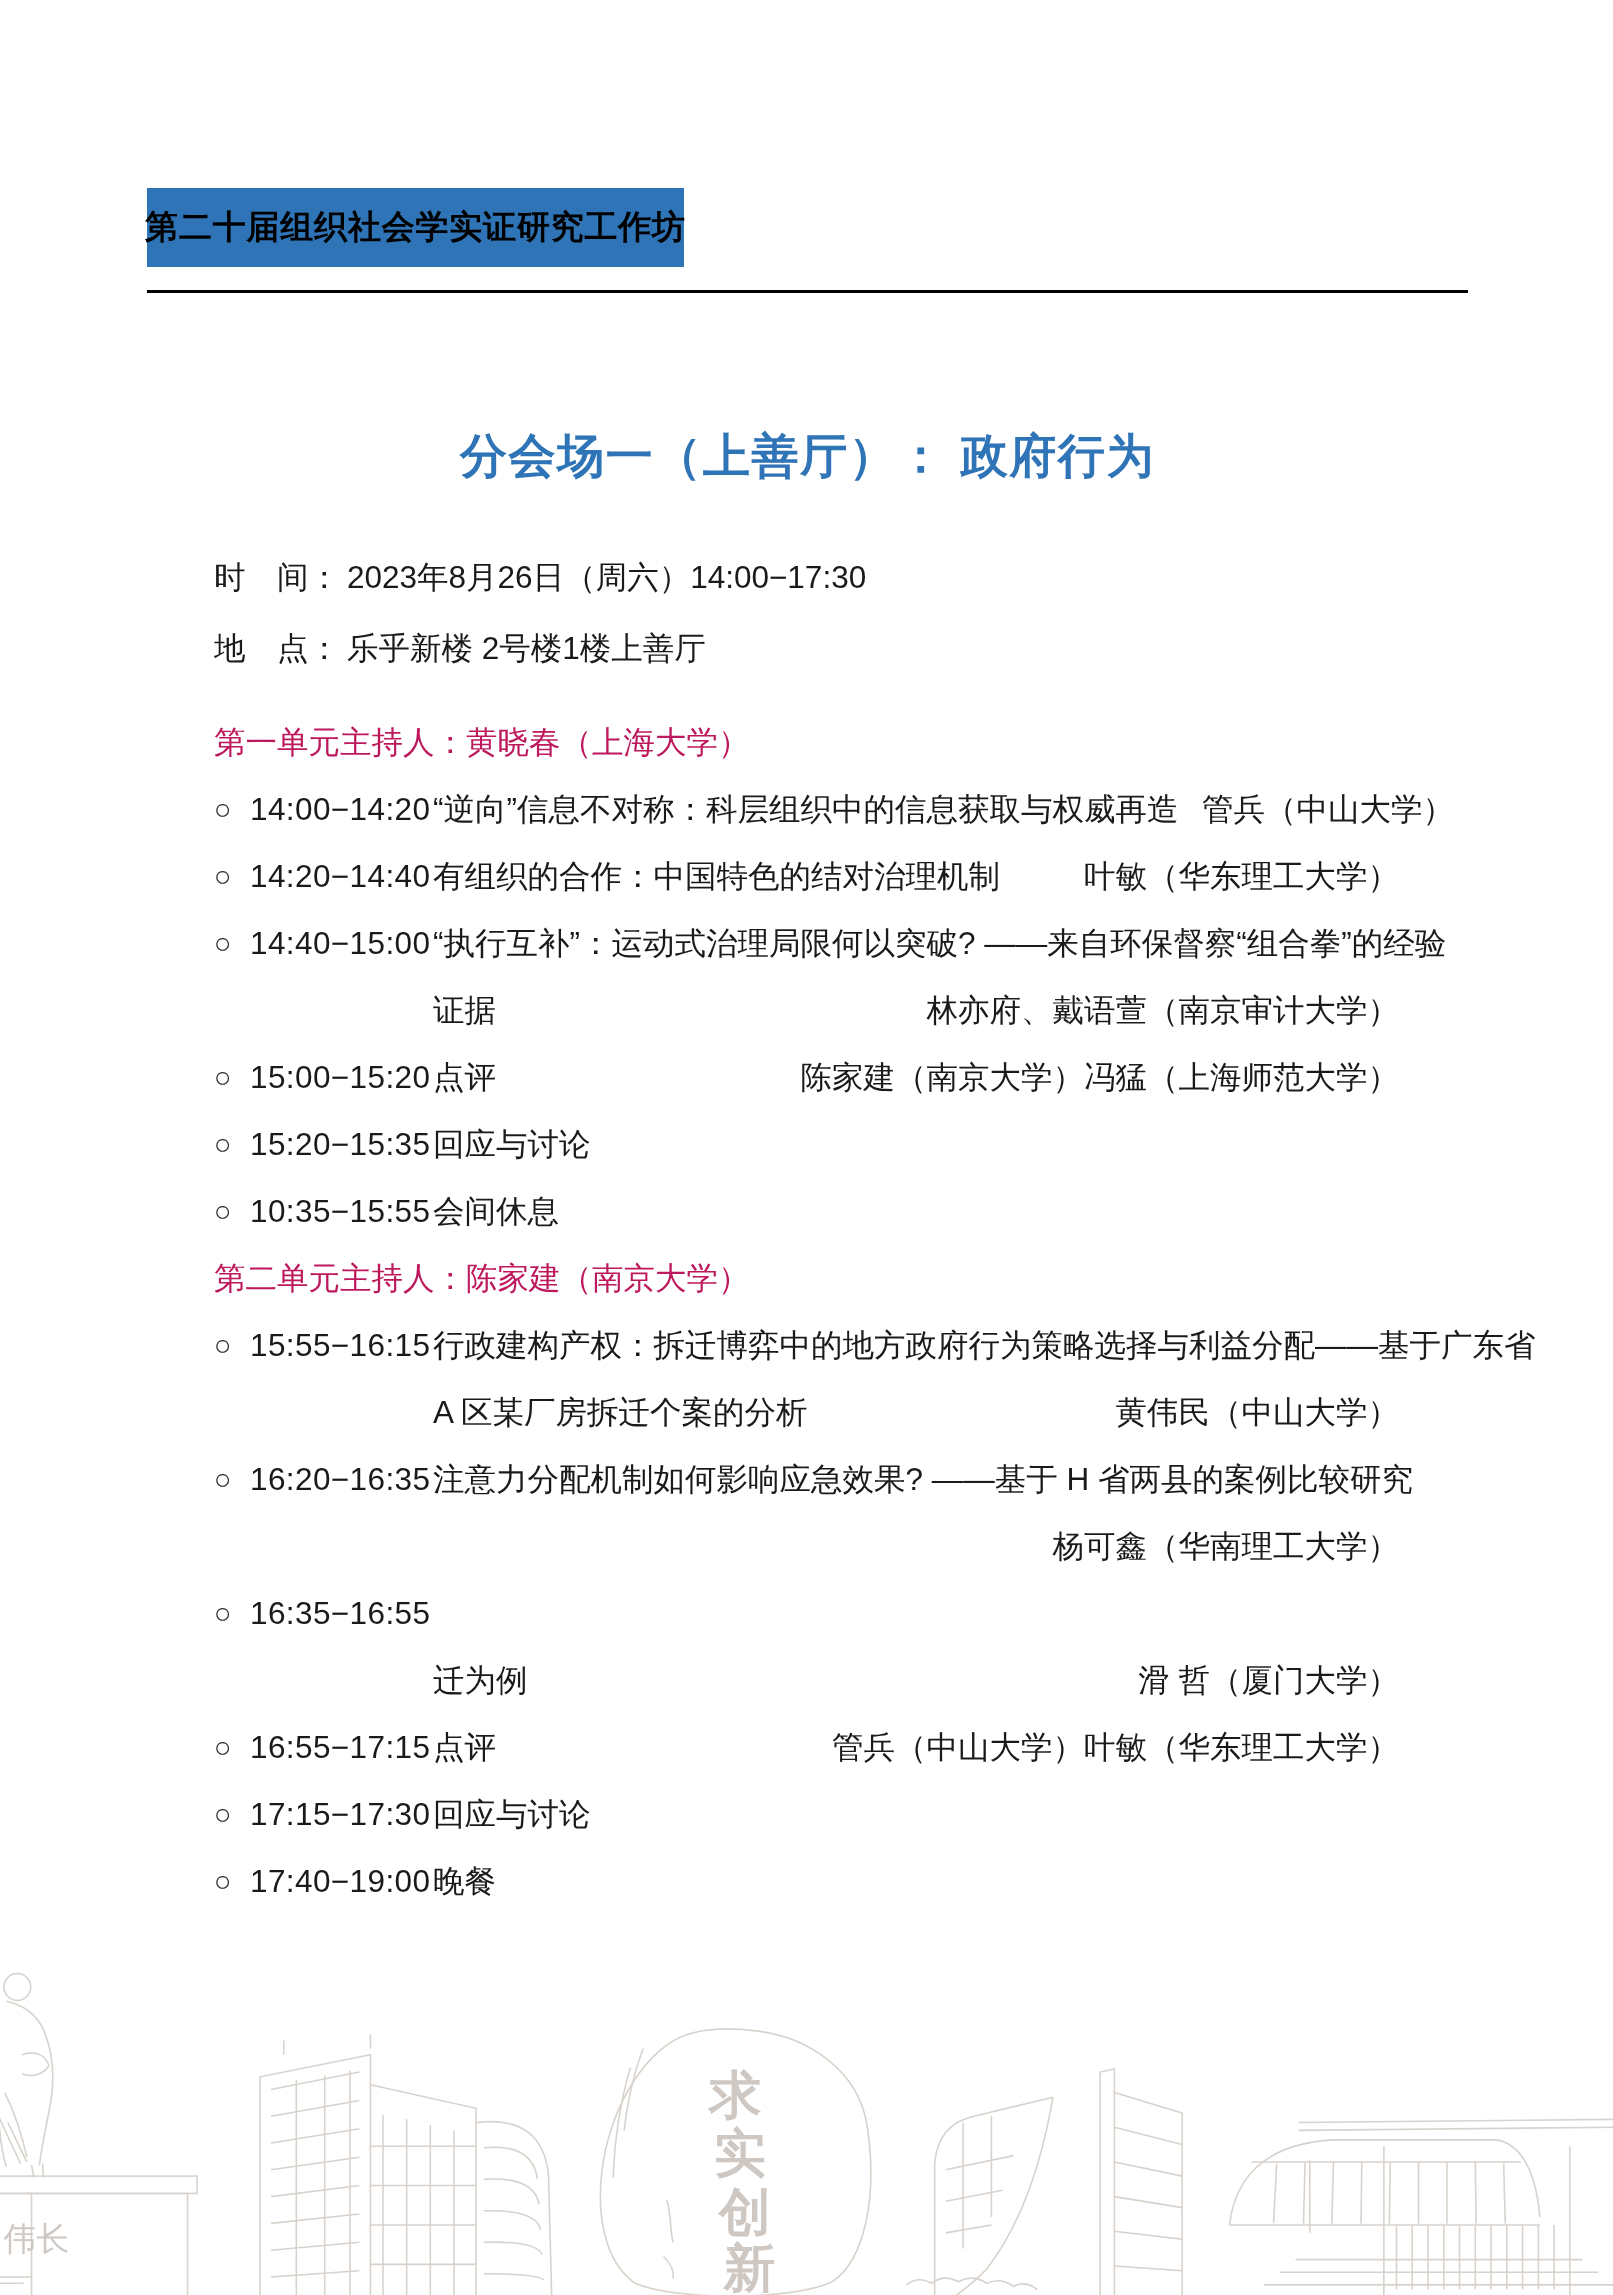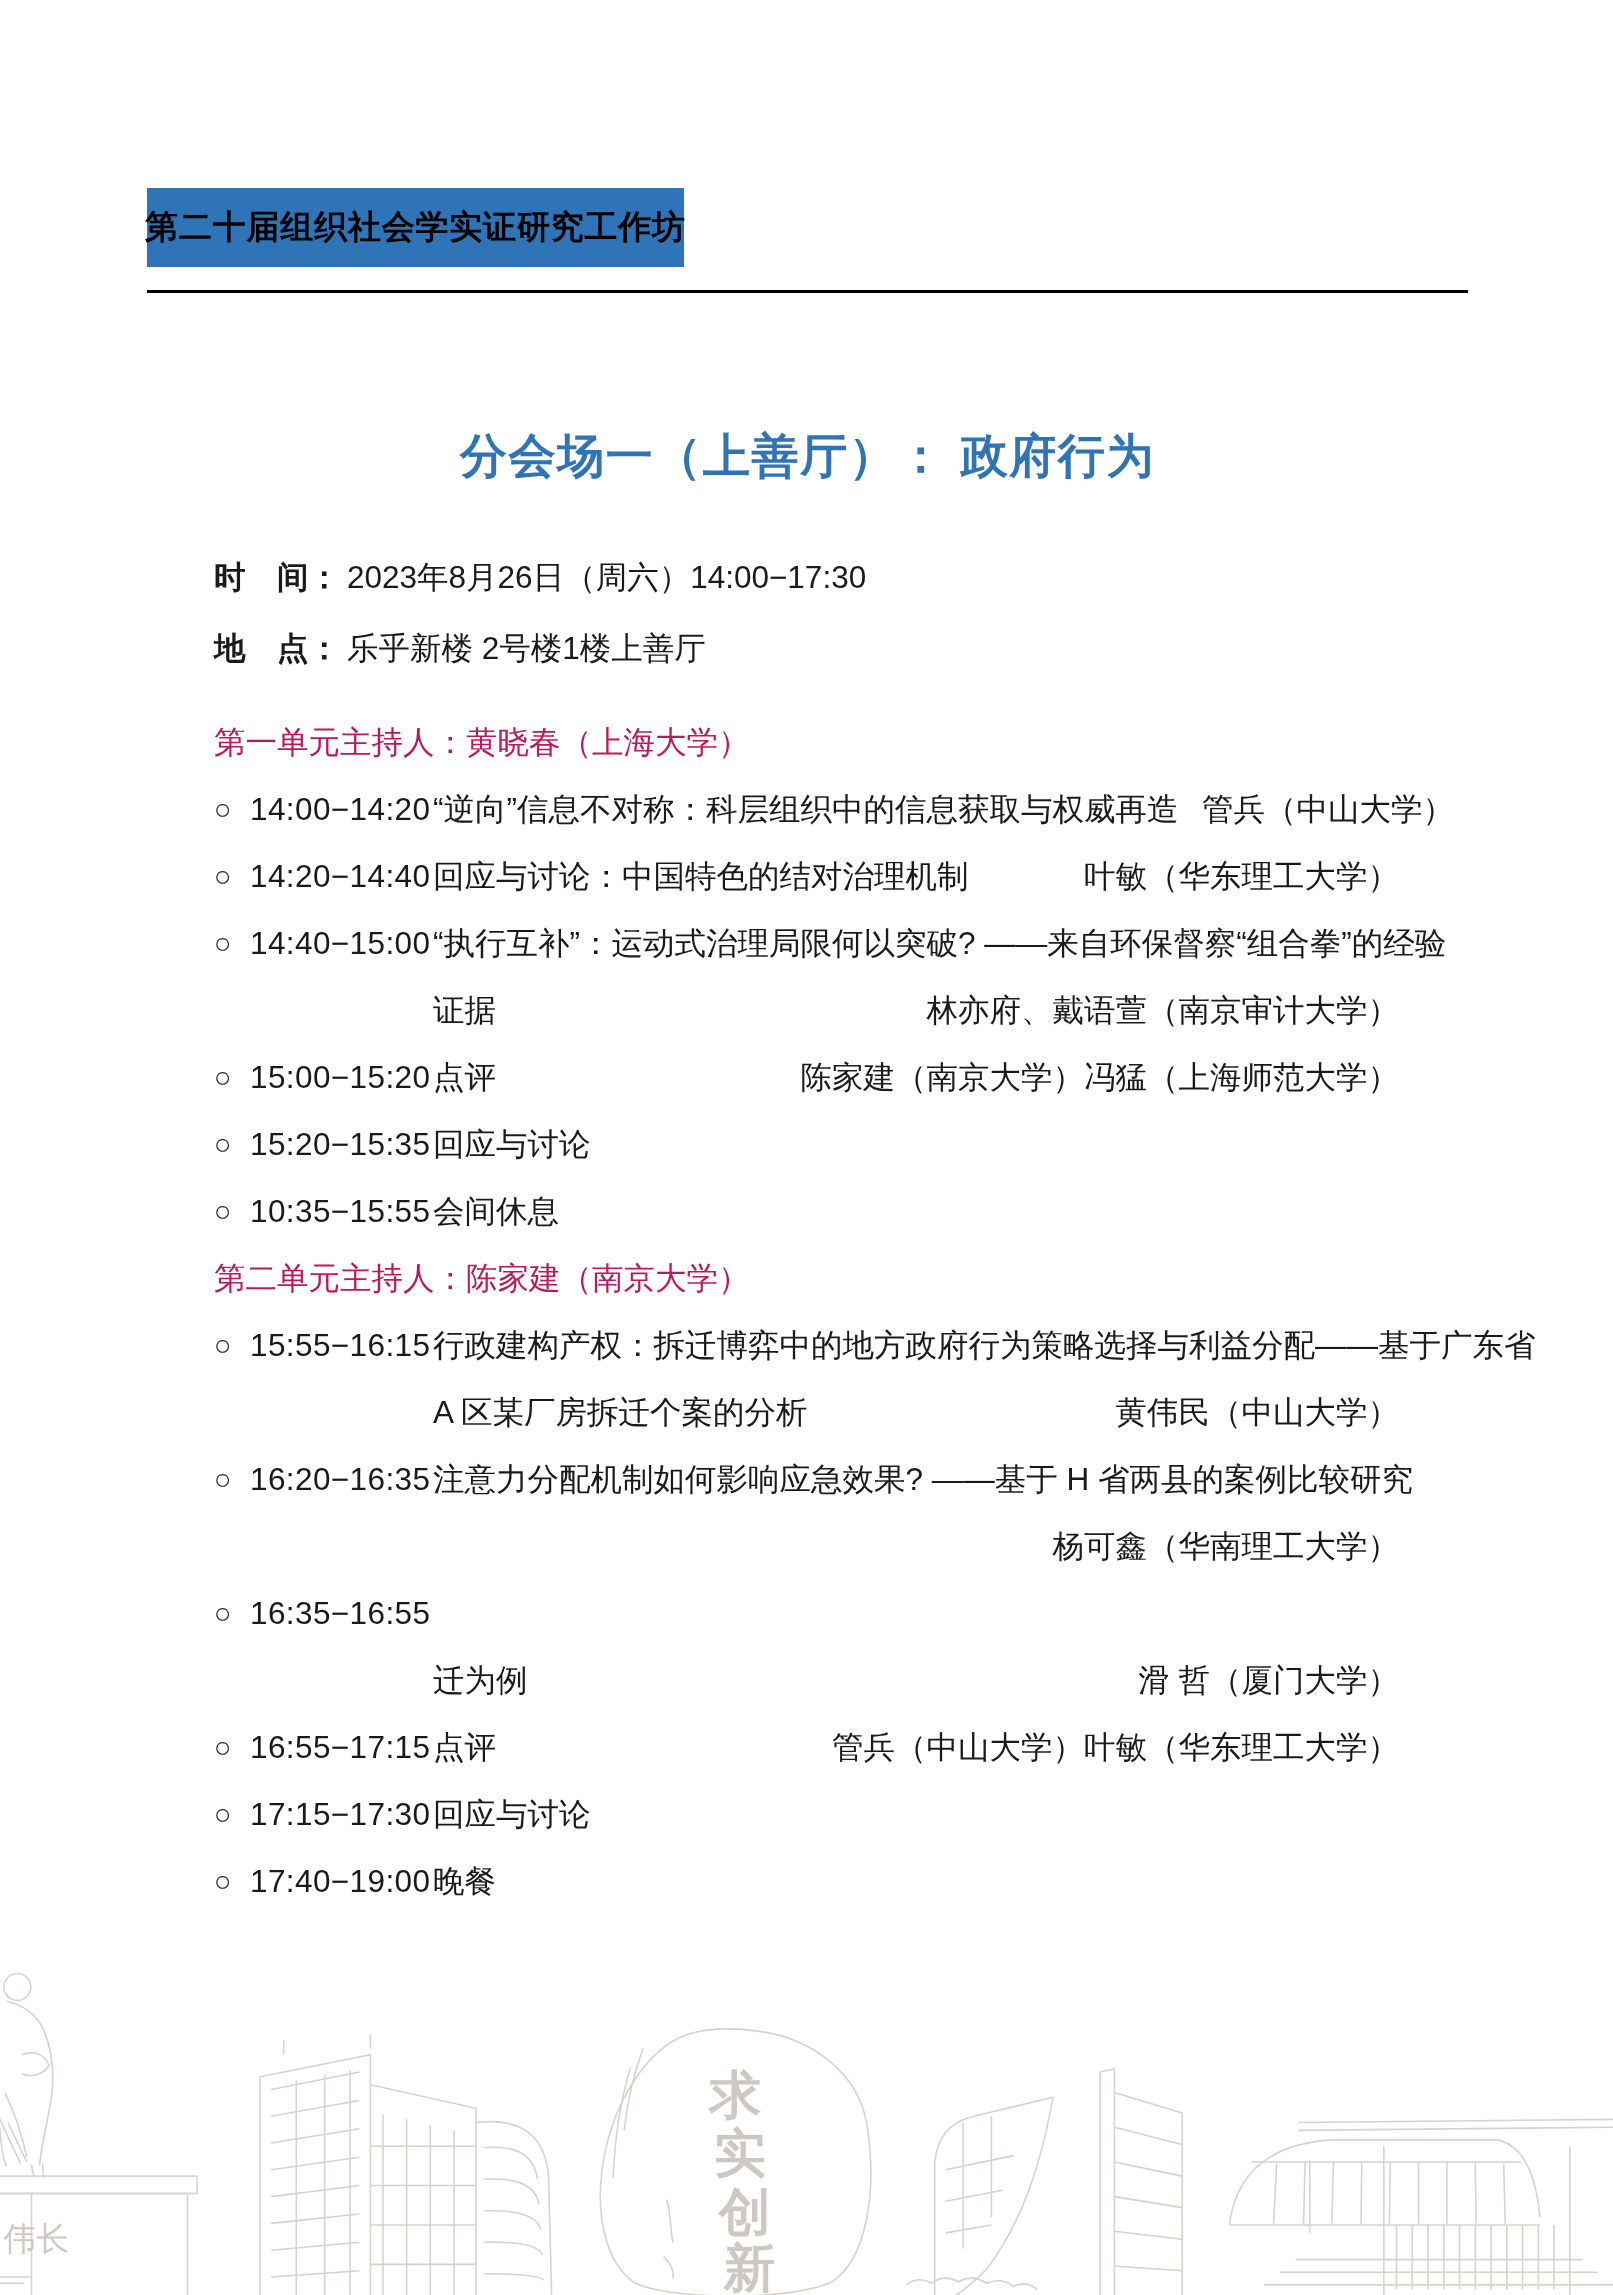--- a/index.html
+++ b/index.html
@@ -12,21 +12,21 @@
     background:#2E74B6;color:#000000;font-size:33px;font-weight:bold;
     display:flex;align-items:center;justify-content:center;letter-spacing:0.8px;white-space:nowrap;
   }
   .rule{position:absolute;left:147px;top:290px;width:1321px;height:3.2px;background:#000000;}
   .session-title{
     position:absolute;left:147px;top:394px;width:1321px;text-align:center;
     font-size:47px;font-weight:bold;color:#2E74B6;letter-spacing:1.6px;white-space:nowrap;
   }
   .meta{position:absolute;left:0;top:542px;width:1614px;}
   .meta-row{height:71px;display:flex;align-items:center;padding-left:214px;font-size:31.5px;}
-  .meta-label{font-weight:bold;white-space:nowrap;}
+  .meta-label{font-weight:normal;white-space:nowrap;}
   .meta-value{margin-left:7px;white-space:nowrap;}
   .agenda{position:absolute;left:0;top:709px;width:1614px;}
   .moderator{height:67px;display:flex;align-items:center;padding-left:214px;font-size:31.5px;color:#be185d;white-space:nowrap;}
   .agenda-row{height:67px;display:flex;align-items:center;padding:0 215px 0 214px;font-size:31.5px;}
   .bullet{width:36px;flex:0 0 36px;font-size:29px;color:#2b2b2b;}
   .time{width:183px;flex:0 0 183px;letter-spacing:0.4px;white-space:nowrap;}
   .row-text{white-space:nowrap;}
   .speaker{margin-left:auto;white-space:nowrap;padding-left:23.6px;}
   .watermark{position:absolute;left:0;top:1886px;width:1614px;height:410px;pointer-events:none;}
 </style>
@@ -56,21 +56,21 @@
     <div class="moderator">第一单元主持人：黄晓春（上海大学）</div>
     <div class="agenda-row">
       <span class="bullet">○</span>
       <span class="time">14:00−14:20</span>
       <span class="row-text">“逆向”信息不对称：科层组织中的信息获取与权威再造</span>
       <span class="speaker">管兵（中山大学）</span>
     </div>
     <div class="agenda-row">
       <span class="bullet">○</span>
       <span class="time">14:20−14:40</span>
-      <span class="row-text">回应与讨论：中国特色的结对治理机制</span>
+      <span class="row-text">有组织的合作：中国特色的结对治理机制</span>
       <span class="speaker">叶敏（华东理工大学）</span>
     </div>
     <div class="agenda-row">
       <span class="bullet">○</span>
       <span class="time">14:40−15:00</span>
       <span class="row-text">“执行互补”：运动式治理局限何以突破? ——来自环保督察“组合拳”的经验</span>
       <span class="speaker"></span>
     </div>
     <div class="agenda-row">
       <span class="bullet"></span>

